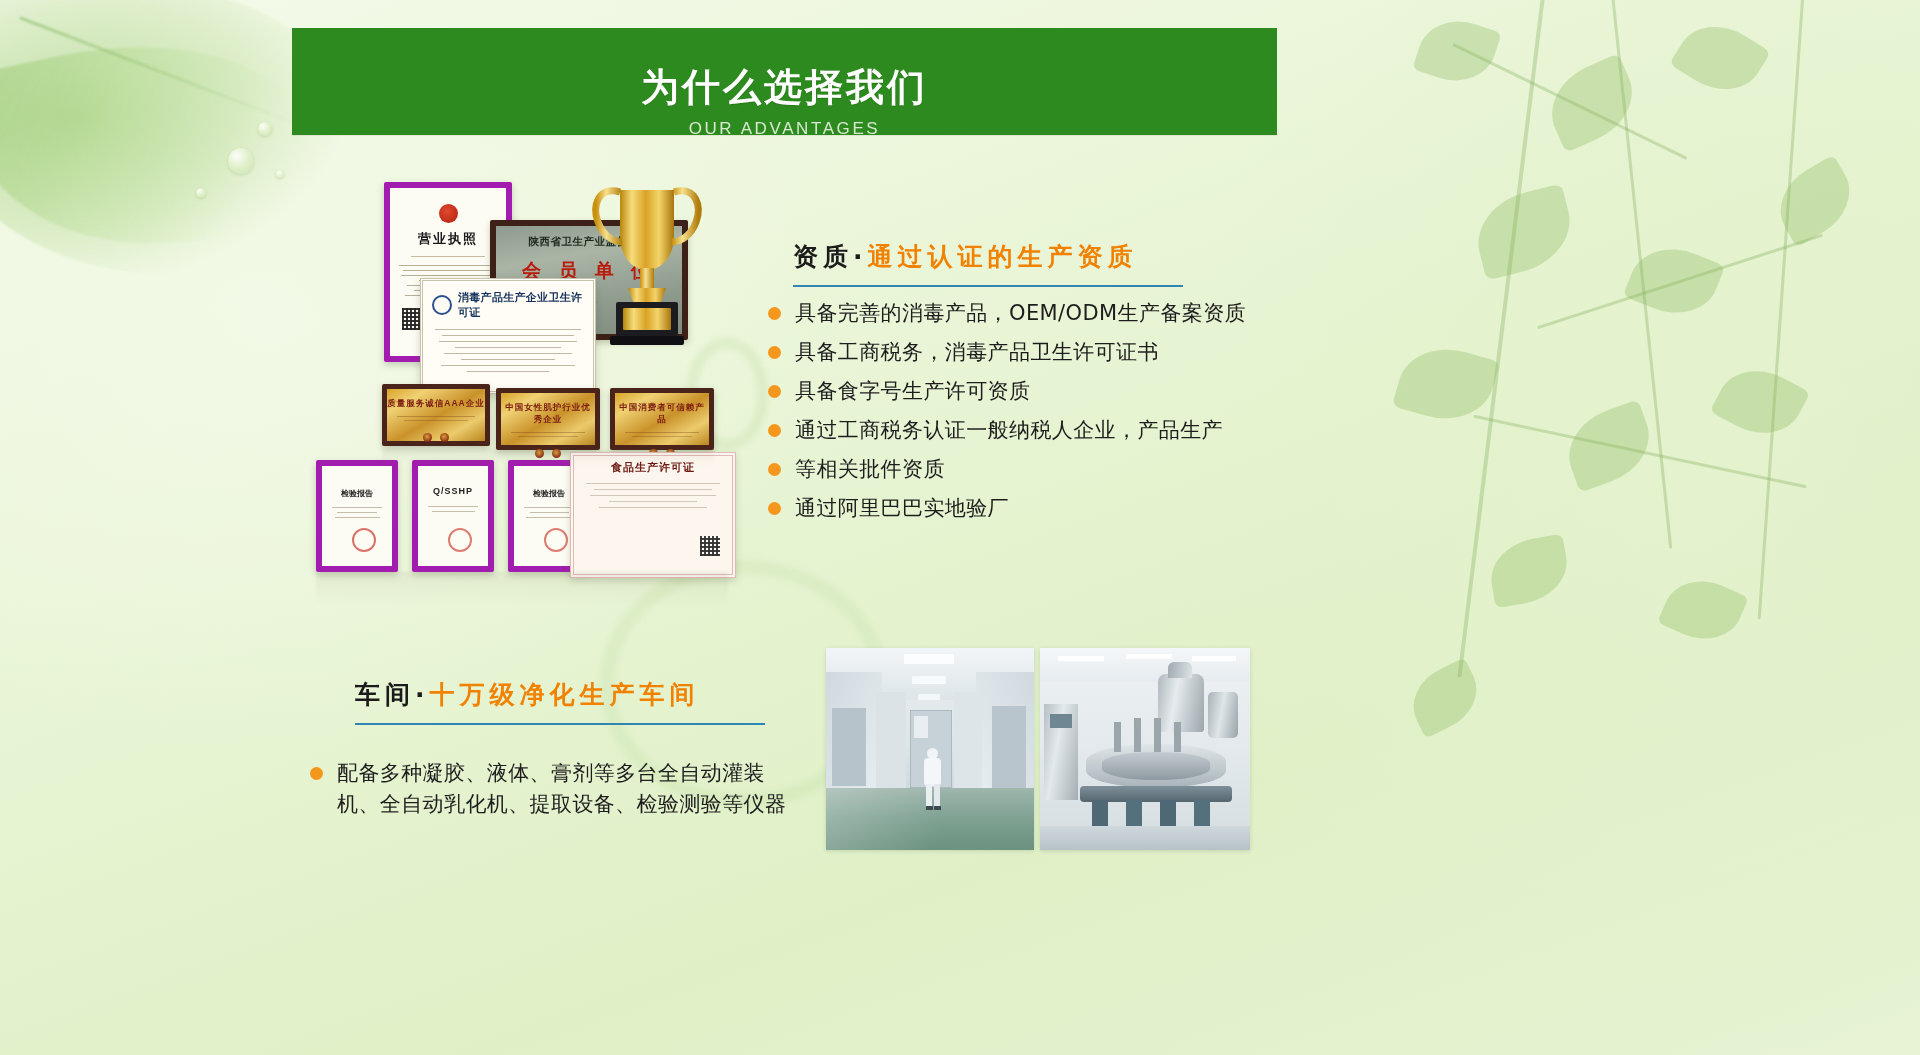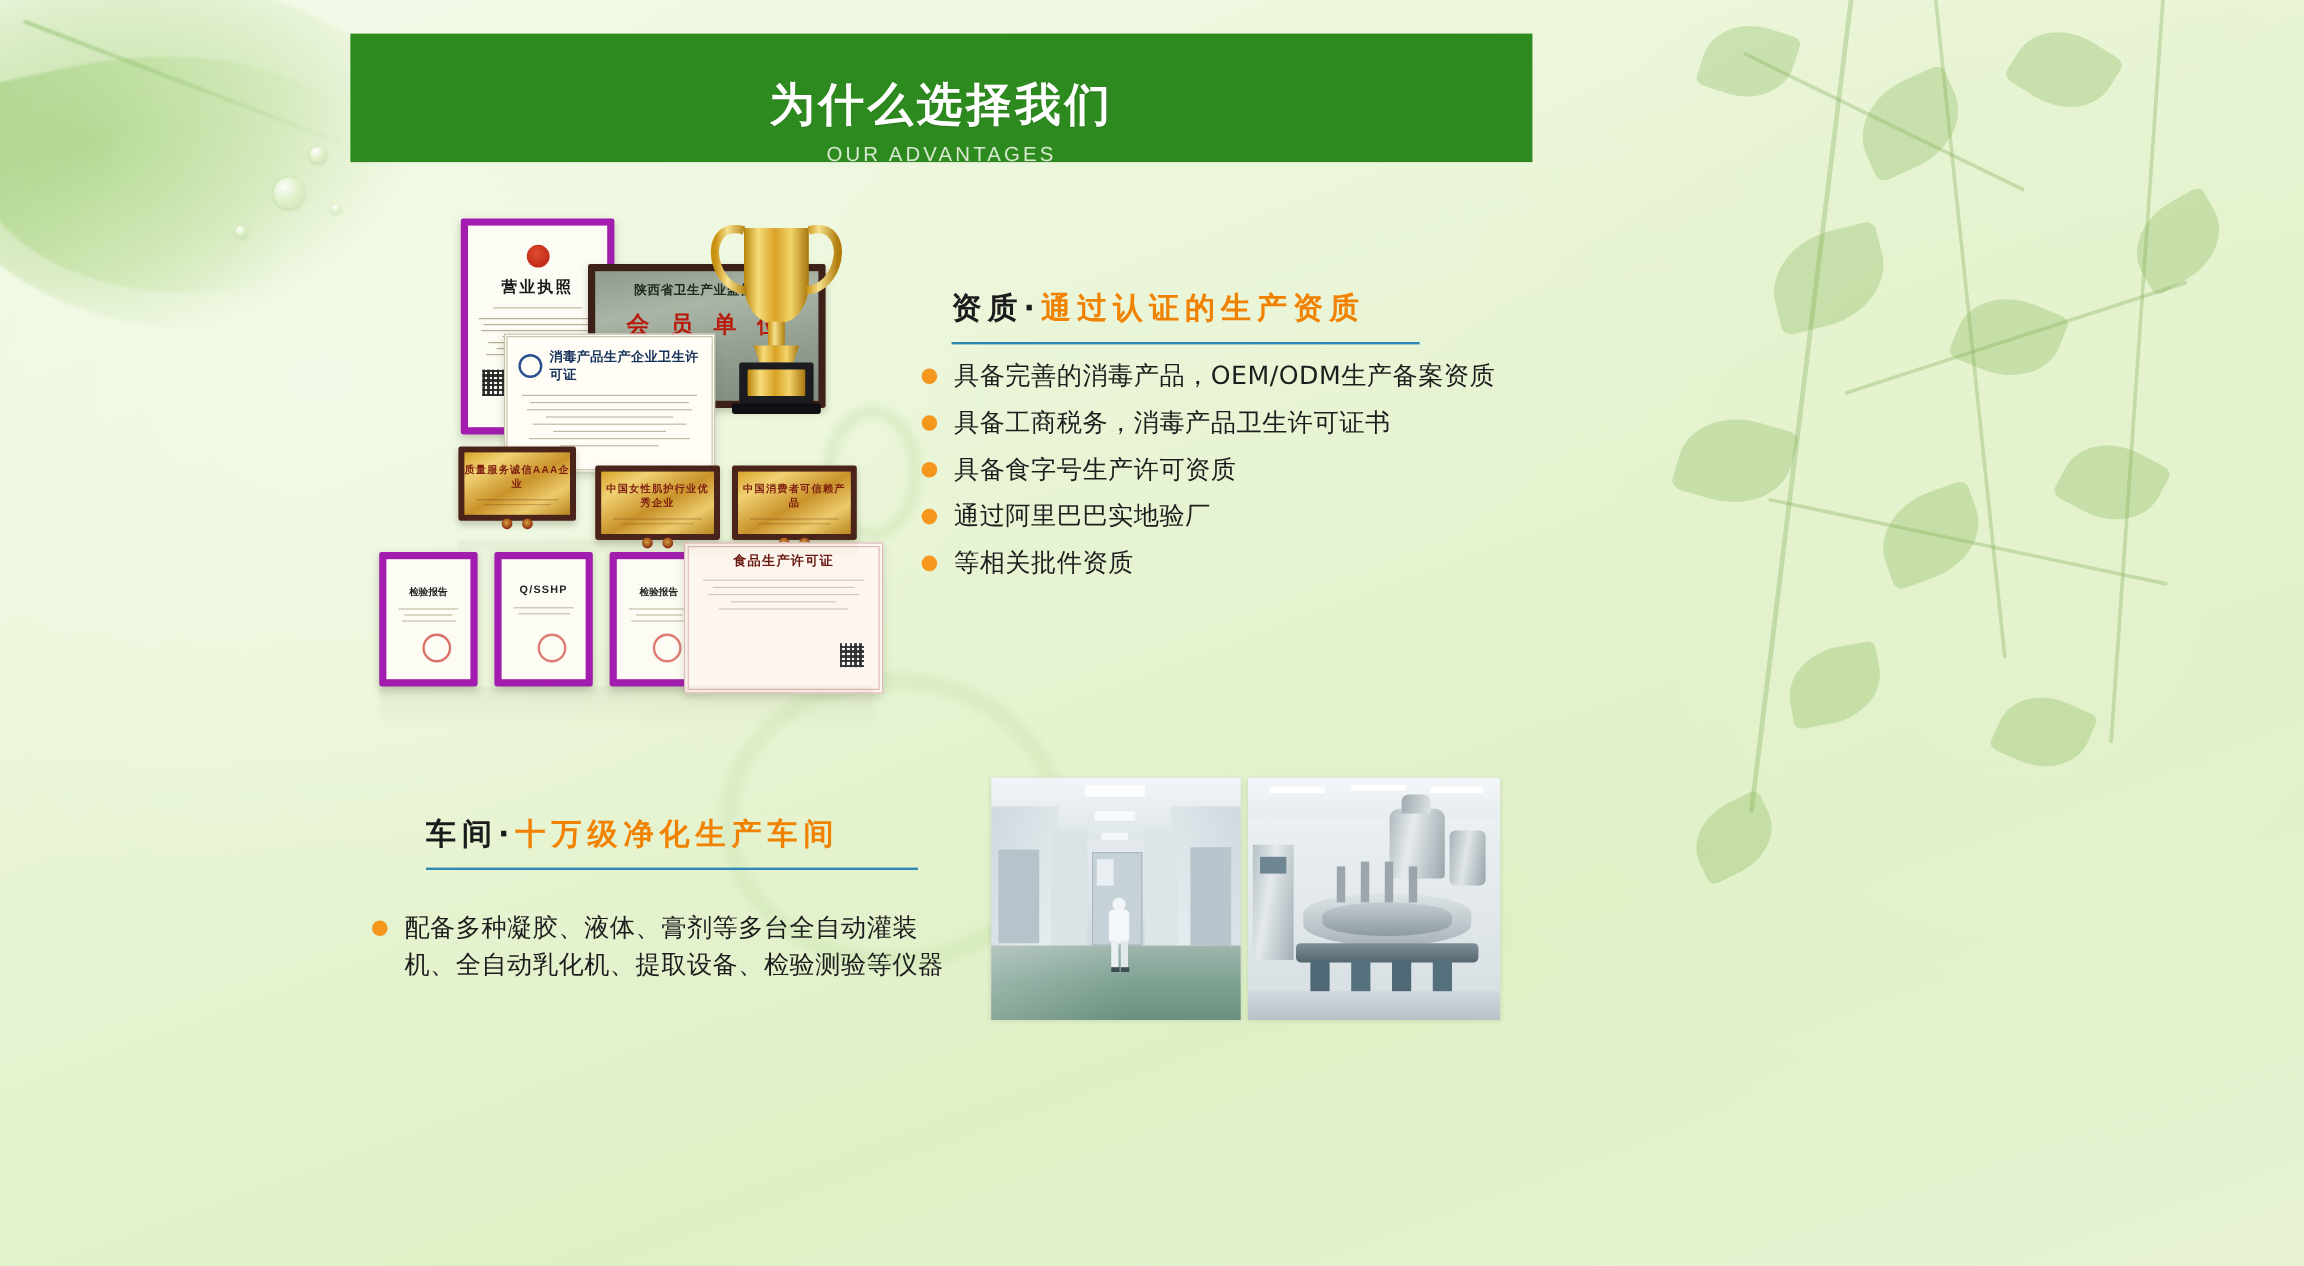--- a/index.html
+++ b/index.html
@@ -239,21 +239,21 @@
       <path d="M38 24 c-22 -6 -28 14 -22 30 c5 14 16 20 24 20" fill="none" stroke="url(#gld2)" stroke-width="7"></path>
       <path d="M92 24 c22 -6 28 14 22 30 c-5 14 -16 20 -24 20" fill="none" stroke="url(#gld2)" stroke-width="7"></path>
       <rect x="58" y="100" width="14" height="20" fill="url(#gld2)"></rect>
       <path d="M46 120 h38 l-5 14 h-28 z" fill="url(#gld)"></path>
       <rect x="34" y="134" width="62" height="34" rx="2" fill="#1c1c20"></rect>
       <rect x="41" y="140" width="48" height="22" rx="1" fill="url(#gld)"></rect>
       <rect x="28" y="168" width="74" height="9" rx="2" fill="#101014"></rect>
     </svg>
   </div>
 
-  <div class="plaque" style="left:82px;top:212px;width:98px;height:62px;">
+  <div class="plaque" style="left:82px;top:224px;width:108px;height:62px;">
     <div class="gold">
       <div class="ptitle" style="font-size:8.5px;margin-top:9px;">质量服务诚信AAA企业</div>
       <div style="margin:6px 10px 0 10px;">
         <div class="line" style="width:100%;background:rgba(120,60,20,.35);"></div>
         <div class="line" style="width:82%;background:rgba(120,60,20,.3);margin-top:3px;"></div>
       </div>
       <div style="text-align:center;margin-top:7px;"><span class="seal"></span>&nbsp;&nbsp;<span class="seal"></span></div>
     </div>
   </div>
   <div class="plaque" style="left:196px;top:228px;width:104px;height:62px;">
@@ -340,25 +340,29 @@
   <div class="bitem">
     <div class="bullet"></div>
     <div class="btext">具备工商税务，消毒产品卫生许可证书</div>
   </div>
   <div class="bitem">
     <div class="bullet"></div>
     <div class="btext">具备食字号生产许可资质</div>
   </div>
   <div class="bitem">
     <div class="bullet"></div>
+    <div class="btext">通过工商税务认证一般纳税人企业，产品生产</div>
+  </div>
+  <div class="bitem">
+    <div class="bullet"></div>
+    <div class="btext">等相关批件资质</div>
+  </div>
+  <div class="bitem">
+    <div class="bullet"></div>
     <div class="btext">通过阿里巴巴实地验厂</div>
-  </div>
-  <div class="bitem">
-    <div class="bullet"></div>
-    <div class="btext">等相关批件资质</div>
   </div>
 </div>
 
 <div class="sec-head" style="left:355px;top:678px;">
   <span class="h-black">车间·</span><span class="h-orange">十万级净化生产车间</span>
 </div>
 <div class="rule" style="left:355px;top:723px;width:410px;"></div>
 
 <div class="blist" style="left:310px;top:758px;width:500px;">
   <div class="bitem">

